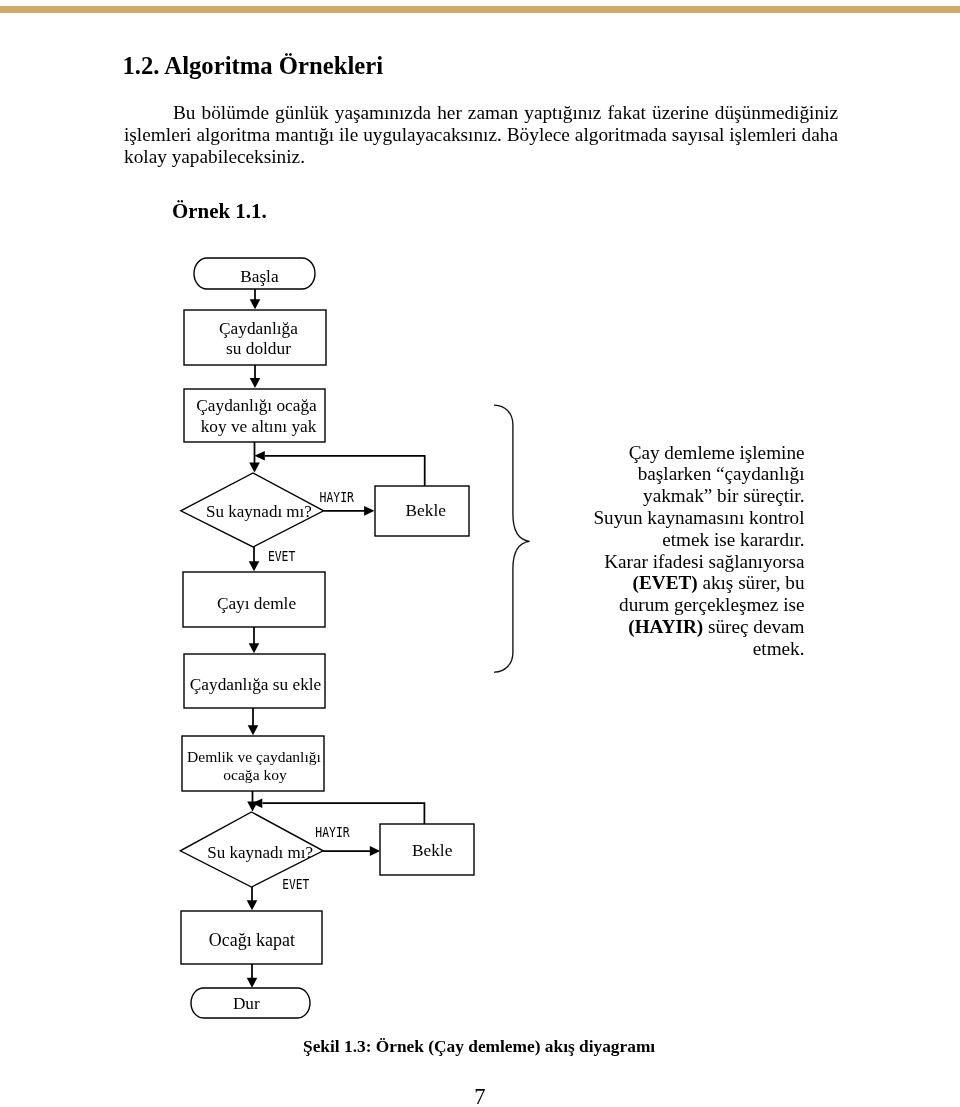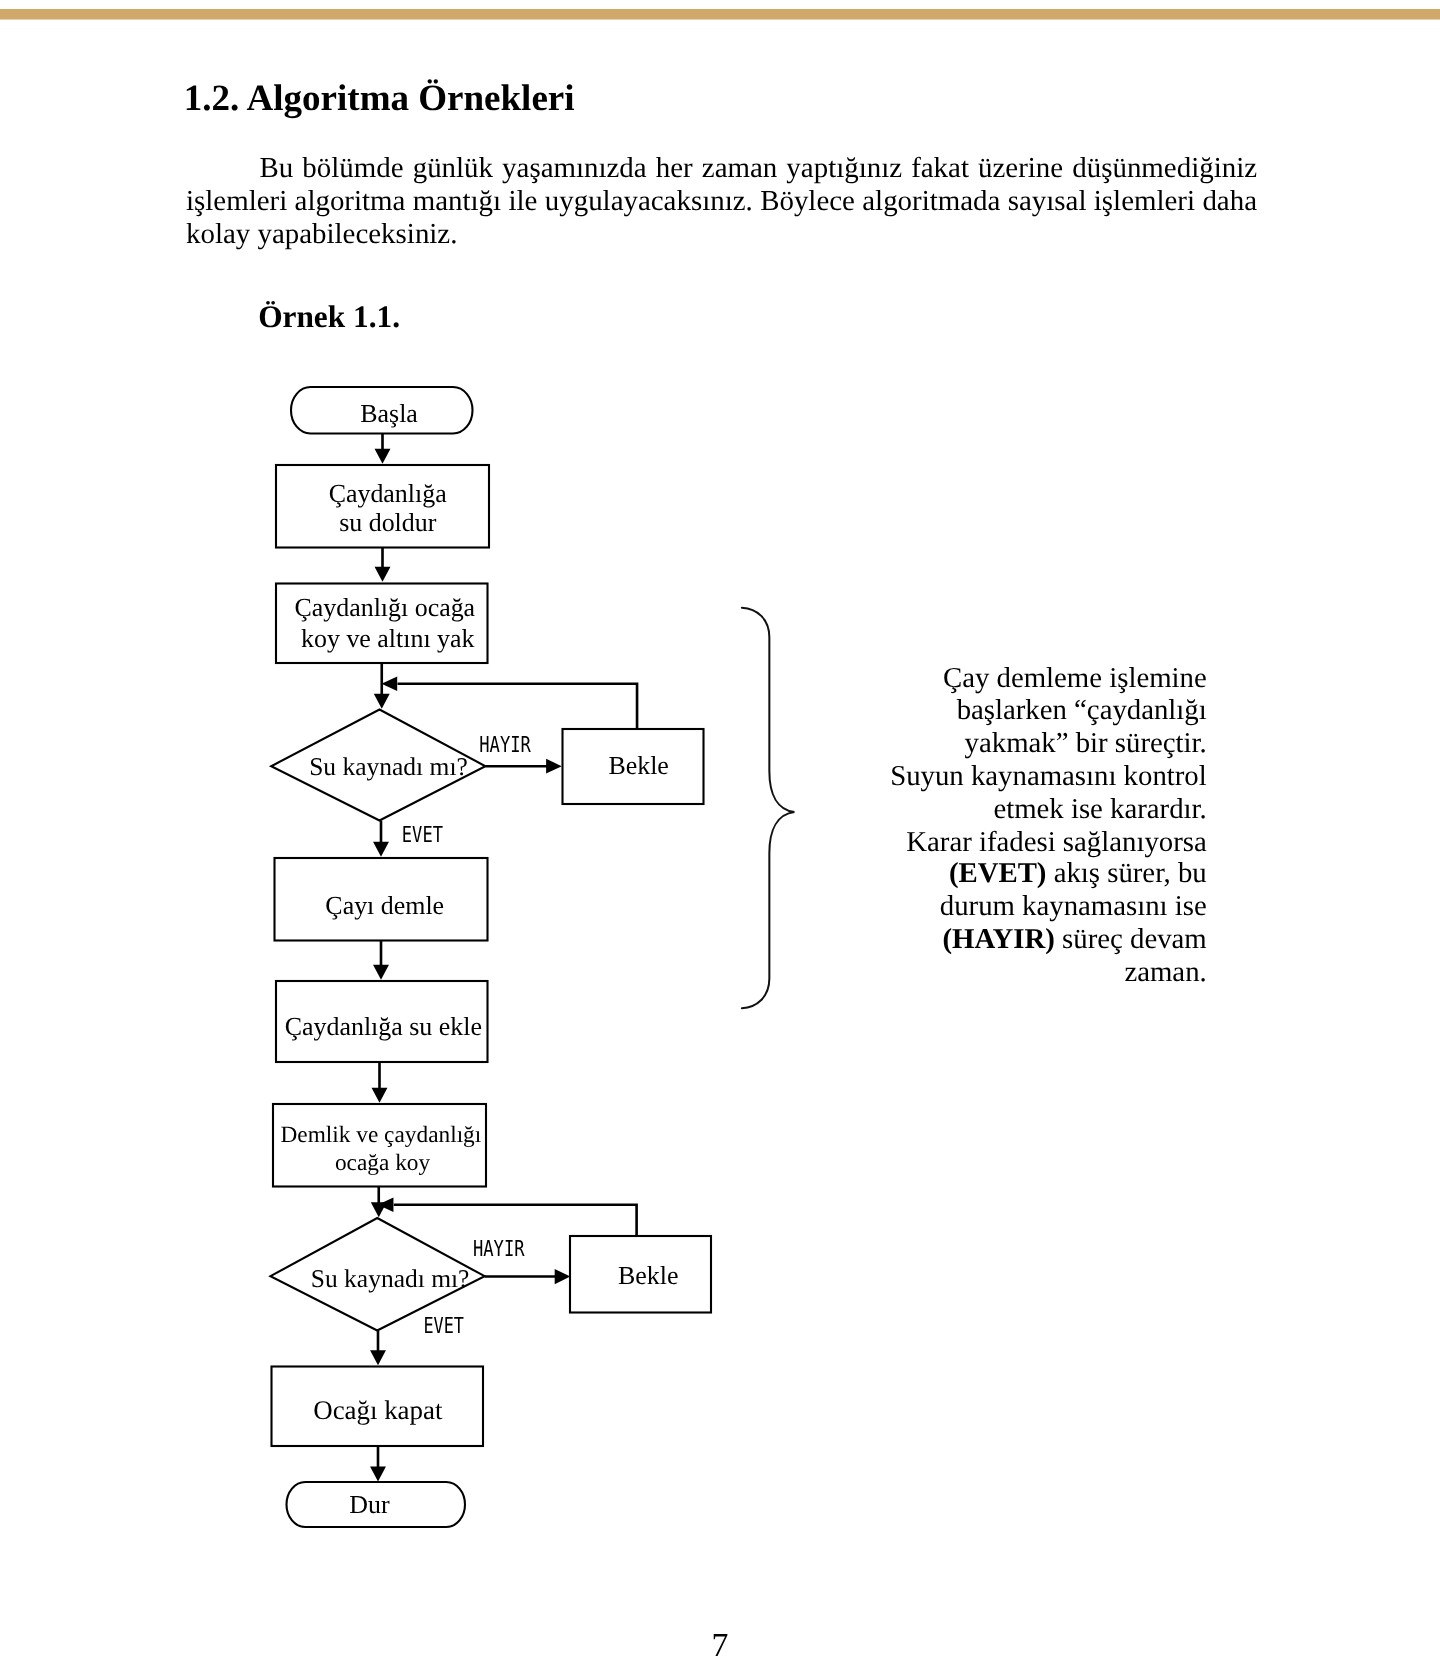--- a/index.html
+++ b/index.html
@@ -106,18 +106,19 @@
   </svg>
 
   <div class="rtext" id="rtext">
       <div class="rline"><span>Çay demleme işlemine</span></div>
       <div class="rline"><span>başlarken “çaydanlığı</span></div>
       <div class="rline"><span>yakmak” bir süreçtir.</span></div>
       <div class="rline"><span>Suyun kaynamasını kontrol</span></div>
       <div class="rline"><span>etmek ise karardır.</span></div>
       <div class="rline"><span>Karar ifadesi sağlanıyorsa</span></div>
       <div class="rline"><b>(EVET)</b><span> akış sürer, bu</span></div>
-      <div class="rline"><span>durum kaynamasını ise</span></div>
+      <div class="rline"><span>durum gerçekleşmez ise</span></div>
       <div class="rline"><b>(HAYIR)</b><span> süreç devam</span></div>
-      <div class="rline"><span>zaman.</span></div>
+      <div class="rline"><span>etmek.</span></div>
     </div>
+  <div class="caption">Şekil 1.3: Örnek (Çay demleme) akış diyagramı</div>
   <div class="pageno">7</div>
 </div>
 
 </body></html>

